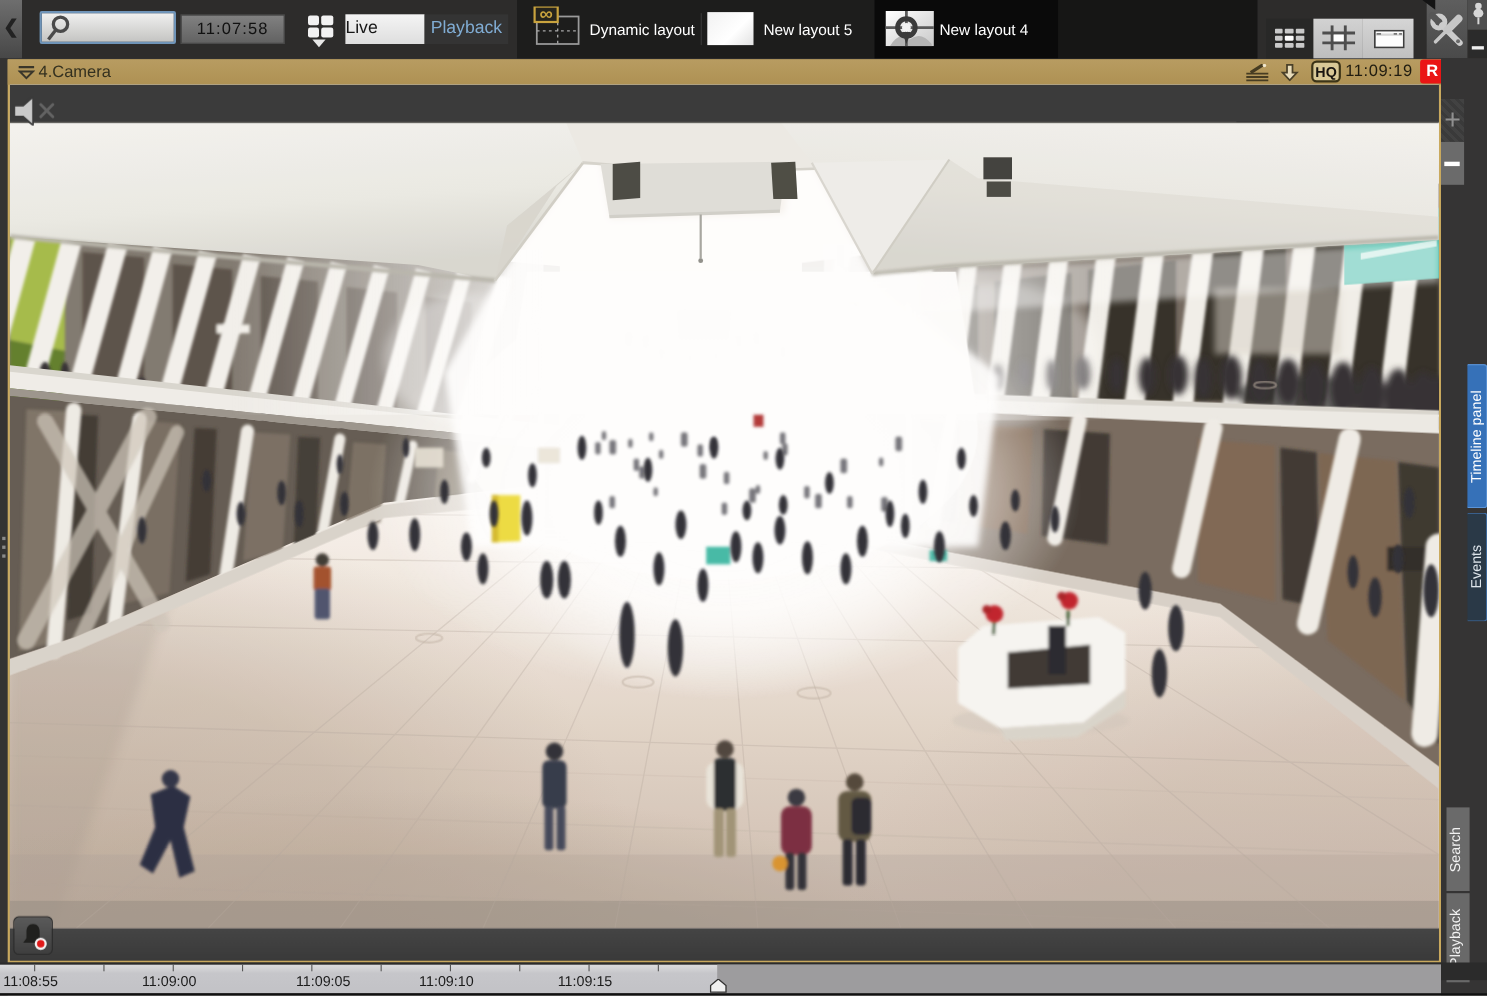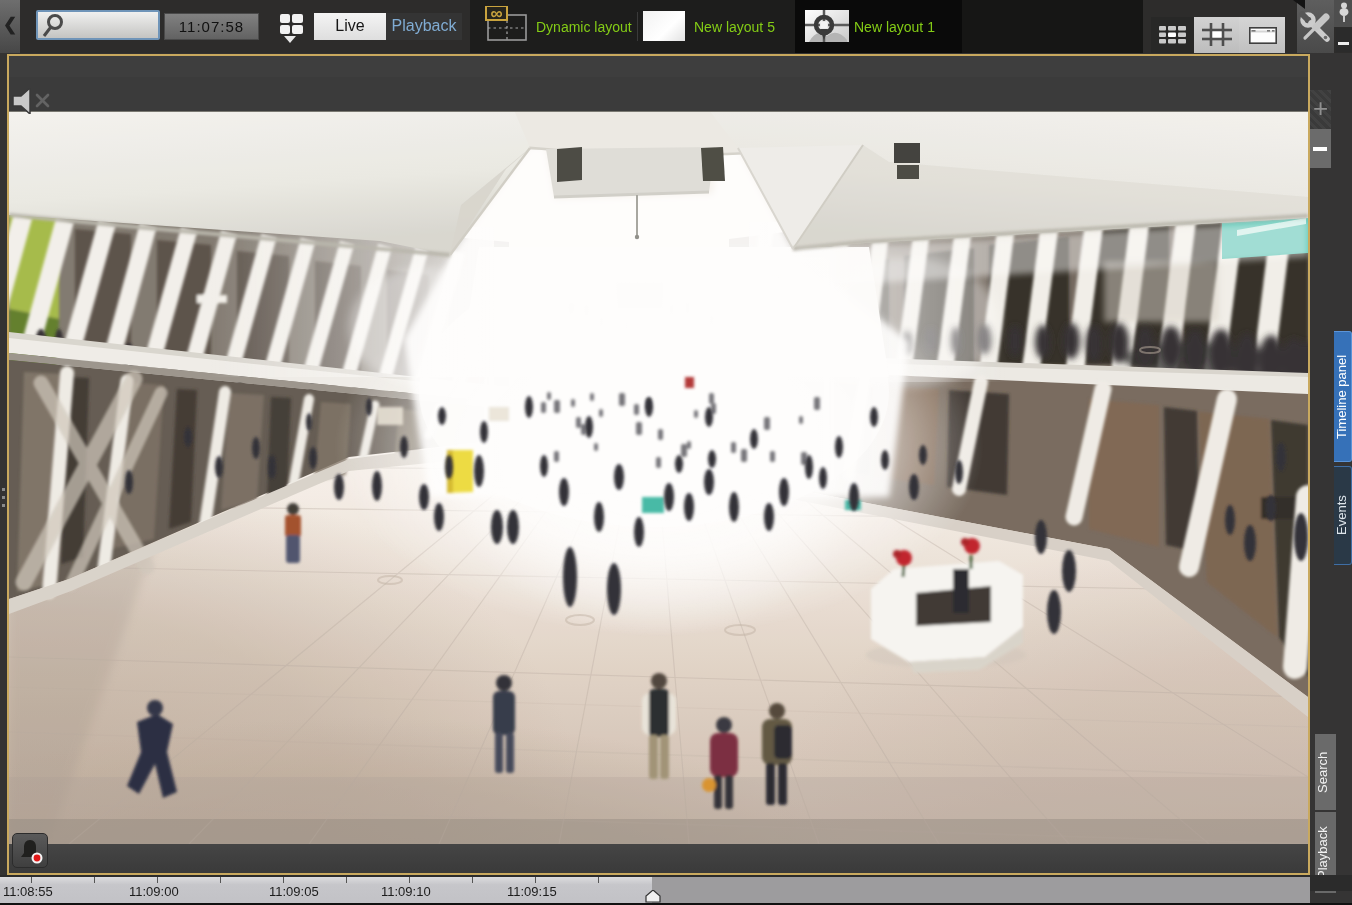--- a/index.html
+++ b/index.html
@@ -5,27 +5,27 @@
 #root{position:relative;width:1352px;height:905px}
 .abs{position:absolute}
 
 #toolbar{left:0;top:0;width:1352px;height:53px;background:#2d2c2b}
 #backbtn{left:0;top:0;width:20px;height:53px;background:linear-gradient(180deg,#6e6e6e,#474747);color:#222;font-size:17px;font-weight:bold;text-align:center;line-height:50px}
 #searchbox{left:36px;top:10px;width:124px;height:30px;background:linear-gradient(180deg,#f0f0ef,#c4c4c2);border:2px solid #6f94b8;border-radius:2px}
 #timebox{left:164px;top:13px;width:95px;height:27px;background:linear-gradient(180deg,#818181,#626262);border:1px solid #4a4a4a;color:#111;font-size:15px;letter-spacing:1px;text-align:center;line-height:25px}
 #gridico{left:280px;top:14px;width:23px;height:20px}
 #gridico div{position:absolute;background:#f2f2f2;border-radius:2px}
 #gridtri{left:284px;top:36px;width:0;height:0;border-left:6px solid transparent;border-right:6px solid transparent;border-top:7px solid #e8e8e8}
-#livebtn{left:314px;top:13px;width:72px;height:27px;background:linear-gradient(180deg,#f4f4f4,#dedede);color:#161616;font-size:16px;text-align:center;line-height:26px}
+#livebtn{left:314px;top:13px;width:72px;height:27px;background:linear-gradient(180deg,#f4f4f4,#dedede);color:#161616;font-size:16px;line-height:26px}
 #playbackbtn{left:386px;top:13px;width:76px;height:27px;background:#343434;color:#80acd3;font-size:16px;text-align:center;line-height:26px}
 #tabszone{left:470px;top:0;width:673px;height:53px;background:#1d1d1c}
 #tabsep{left:637px;top:12px;width:1px;height:29px;background:#3a3a3a}
 #activetab{left:795px;top:0;width:167px;height:53px;background:#0a0a0a}
 #blackright{left:962px;top:0;width:181px;height:53px;background:#161615}
-.tabtxt{color:#84cc16;font-size:14px;top:19px}
+.tabtxt{color:#ffffff;font-size:14px;top:19px}
 
 #gbtn1{left:1151px;top:17px;width:43px;height:36px;background:#282827}
 #gbtn2{left:1194px;top:17px;width:45px;height:36px;background:linear-gradient(180deg,#d2d2d2,#bdbdbd)}
 #gbtn3{left:1239px;top:17px;width:46px;height:36px;background:linear-gradient(180deg,#d5d5d5,#c0c0c0)}
 #toolsbtn{left:1297px;top:0;width:37px;height:53px;background:linear-gradient(180deg,#5e5e5e,#4a4a4a)}
 #pincol{left:1334px;top:0;width:18px;height:27px;background:#4e4e4e}
 #minibtn{left:1336px;top:28px;width:16px;height:24px;background:#2b2b2b}
 #minibtn div{position:absolute;left:2px;top:14px;width:11px;height:3px;background:#efefef}
 
 #leftstrip{left:0;top:53px;width:7px;height:852px;background:#343332}
@@ -97,21 +97,21 @@
         </linearGradient>
       </defs>
     <rect x="0" y="0" width="44" height="32" fill="url(#nl1)"></rect>
     <path d="M4,32 Q12,18 22,26 Q32,18 42,30 L42,32 Z" fill="#b4b4b4"></path>
     <line x1="19" y1="0" x2="19" y2="32" stroke="#5a5a5a" stroke-width="2.5"></line>
     <line x1="0" y1="15" x2="44" y2="15" stroke="#5a5a5a" stroke-width="2.5"></line>
     <path d="M19,30 L15,19 L23,19 Z" fill="#3a3a3a"></path>
     <circle cx="19" cy="15" r="8" fill="none" stroke="#3a3a3a" stroke-width="4.5"></circle>
     <circle cx="19" cy="15" r="4" fill="#f2f2f2"></circle>
   </svg>
-  <div class="abs tabtxt" style="left:854px">New layout 1</div>
+  <div class="abs tabtxt" style="left:854px">New layout 4</div>
 
   <div class="abs" id="gbtn1"></div>
   <svg class="abs" style="left:1159px;top:26px" width="27" height="18">
     <g fill="#c9c9c9">
       <rect x="0" y="0" width="7" height="4.5" rx="1"></rect>
         <rect x="9" y="0" width="8" height="4.5" rx="1"></rect>
         <rect x="19" y="0" width="8" height="4.5" rx="1"></rect>
       <rect x="0" y="6.5" width="7" height="4.5" rx="1"></rect>
         <rect x="9" y="6.5" width="8" height="4.5" rx="1" fill="#ffffff"></rect>
         <rect x="19" y="6.5" width="8" height="4.5" rx="1"></rect>
@@ -158,20 +158,42 @@
   </svg>
   <div class="abs" id="minibtn">
       <div></div>
     </div>
 
   <div class="abs" id="leftstrip"></div>
   <div class="abs" style="left:2px;top:488px;width:3px;height:3px;background:#8a8a8a"></div>
   <div class="abs" style="left:2px;top:496px;width:3px;height:3px;background:#8a8a8a"></div>
   <div class="abs" style="left:2px;top:504px;width:3px;height:3px;background:#8a8a8a"></div>
   <div class="abs" id="cell"></div>
+  <div class="abs" id="camheader">
+    <svg style="position:absolute;left:9px;top:5px" width="16" height="14">
+      <line x1="1" y1="2" x2="15" y2="2" stroke="#3a362a" stroke-width="2"></line>
+      <path d="M2,6 L14,6 L8,12 Z" fill="none" stroke="#3a362a" stroke-width="1.8"></path>
+    </svg>
+    <div class="t">4.Camera</div>
+    <svg style="position:absolute;left:1124px;top:4px" width="24" height="17">
+      <g stroke="#463c22" stroke-width="1.6">
+        <line x1="2" y1="9" x2="22" y2="9"></line>
+          <line x1="2" y1="12" x2="22" y2="12"></line>
+          <line x1="2" y1="15" x2="22" y2="15"></line>
+      </g>
+      <line x1="6" y1="8" x2="17" y2="1" stroke="#463c22" stroke-width="3"></line>
+      <circle cx="18.5" cy="1.5" r="1.6" fill="#f0e6cc"></circle>
+    </svg>
+    <svg style="position:absolute;left:1156px;top:4px" width="19" height="16">
+      <path d="M7,1 h5 v7 h4 l-6.5,7 l-6.5,-7 h4 Z" fill="#e8dcba" stroke="#4a4028" stroke-width="1.6"></path>
+    </svg>
+    <div style="position:absolute;left:1185px;top:1px;width:27px;height:20px;border:2px solid #3c3417;border-radius:5px;background:#d8c896;color:#171410;font-weight:bold;font-size:13px;text-align:center;line-height:17px;letter-spacing:0">HQ</div>
+    <div style="position:absolute;left:1216px;top:2px;color:#201c10;font-size:15px;letter-spacing:0.5px">11:09:19</div>
+    <div style="position:absolute;left:1284px;top:0px;width:22px;height:22px;background:#ea1515;border-radius:3px;color:#fff;font-weight:bold;font-size:15px;text-align:center;line-height:21px">R</div>
+  </div>
 
   <div class="abs" id="photo" style="left:9px;top:77px;width:1299px;height:767px;background:#efeae4">
 <svg width="1299" height="767" viewBox="0 0 1299 767">
 <defs>
       <linearGradient id="floorg" x1="0" y1="0" x2="0" y2="1">
         <stop offset="0" stop-color="#ffffff"></stop>
             <stop offset="0.35" stop-color="#f5eee7"></stop>
         <stop offset="0.7" stop-color="#dfd1c4"></stop>
             <stop offset="1" stop-color="#cabaad"></stop>
       </linearGradient>

